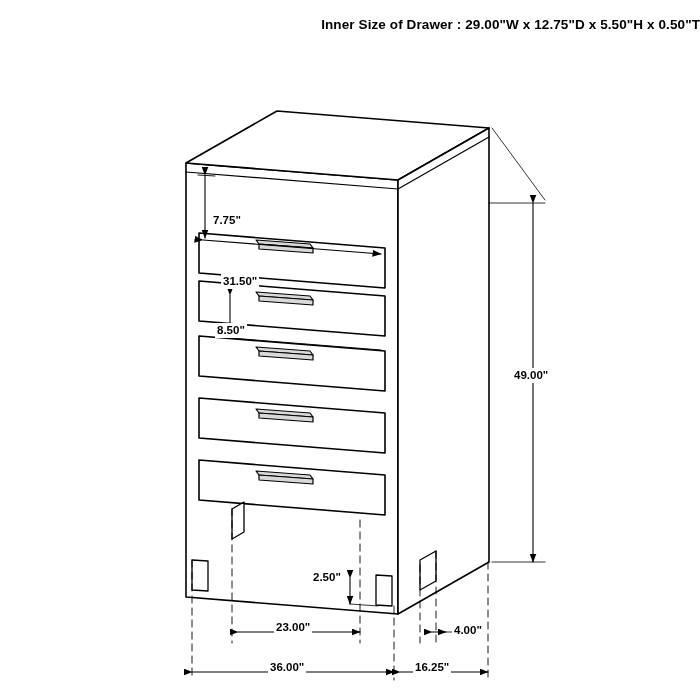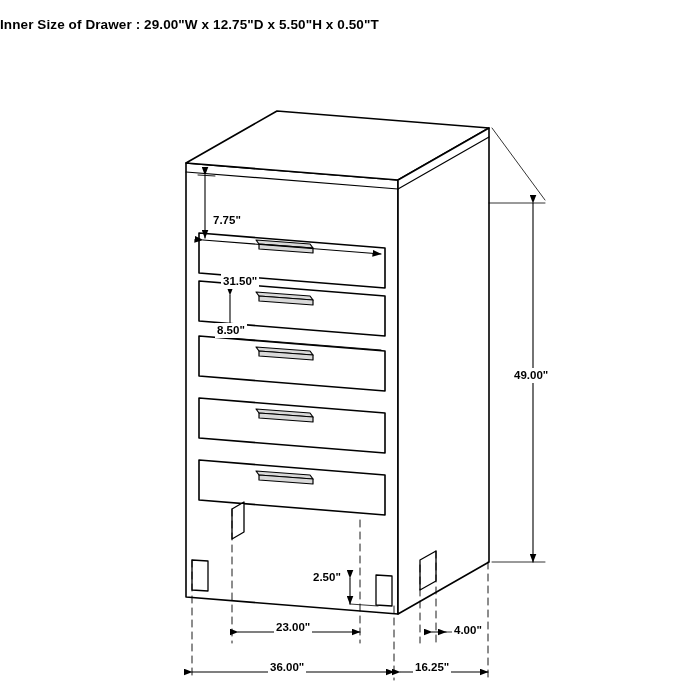--- a/index.html
+++ b/index.html
@@ -18,21 +18,21 @@
   #page {
     position: relative;
     width: 700px;
     height: 700px;
   }
   #title {
     position: absolute;
     top: 17px;
     left: 0;
     width: 700px;
-    text-align: left;
+    text-align: right;
     font-size: 13.5px;
     font-weight: bold;
     letter-spacing: 0.1px;
   }
   svg.diagram {
     position: absolute;
     top: 0;
     left: 0;
   }
   .dimlabel {

